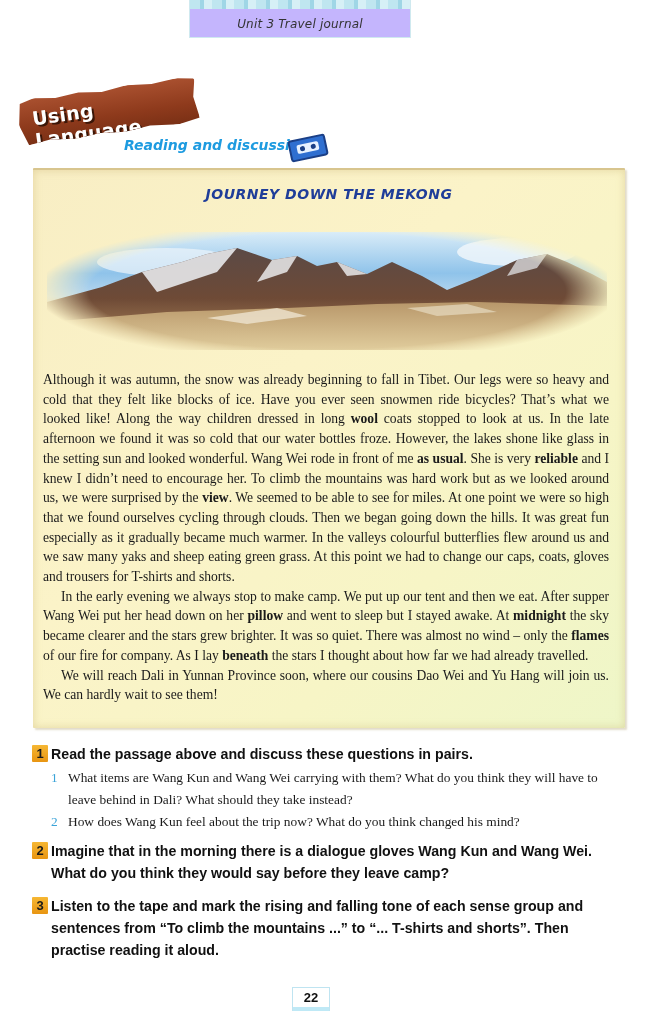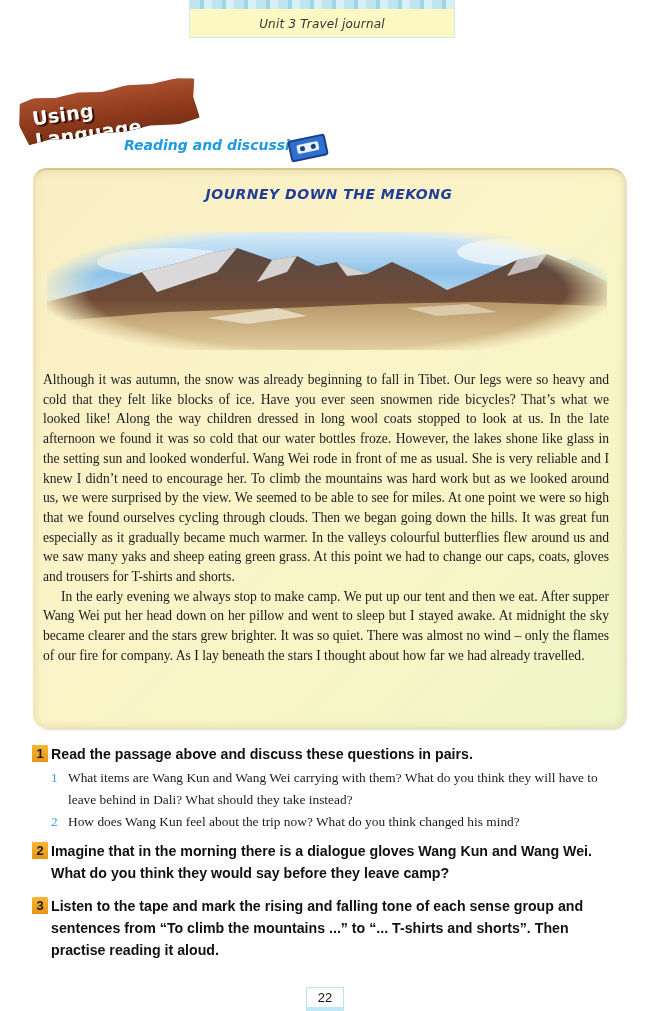--- a/index.html
+++ b/index.html
@@ -1,21 +1,21 @@
 <!DOCTYPE html>
 <html><head>
 <meta charset="utf-8">
 <style>
   * { box-sizing: border-box; margin: 0; padding: 0; }
   html, body { width: 650px; height: 1011px; background: #ffffff; overflow: hidden; }
   body { position: relative; font-family: "Liberation Serif", serif; color: #1a1a1a; }
 
   .header-band {
-    position: absolute; left: 189px; top: 0; width: 266px; height: 38px;
-    border: 1px solid #cfe9ef; border-top: none; background: #fef9c3;
+    position: absolute; left: 189px; top: 0; width: 222px; height: 38px;
+    border: 1px solid #cfe9ef; border-top: none; background: #c4b5fd;
   }
   .header-band .water {
     height: 9px;
     background: repeating-linear-gradient(90deg, #bfe6f0 0 10px, #9fd6e6 10px 14px, #d6f0f6 14px 22px);
   }
   .header-band .title {
     font-family: "DejaVu Sans", sans-serif; font-style: italic; font-size: 12px;
     color: #333; text-align: center; margin-top: 8px; letter-spacing: 0.2px;
   }
 
@@ -52,21 +52,21 @@
     border-radius: 50%; background: #1b3f86;
   }
   .cassette .win::before { left: 3px; }
   .cassette .win::after { right: 3px; }
 
   .panel {
     position: absolute; left: 33px; top: 168px; width: 592px; height: 560px;
     background: linear-gradient(135deg, #f8eec4 0%, #fbf3c8 40%, #f7f5c6 70%, #eef6c8 100%);
     border-top: 2px solid #d8c58e;
     box-shadow: inset 0 0 8px rgba(190,160,90,0.35), 2px 2px 2px rgba(160,140,80,0.3);
-    border-radius: 14px;
+    border-radius: 1px;
   }
   .story-title {
     position: absolute; left: 0; right: 0; top: 16px; text-align: center;
     font-family: "DejaVu Sans", sans-serif; font-style: italic; font-weight: bold;
     font-size: 14px; color: #1f3d99; letter-spacing: 0.5px;
   }
   .part-title {
     position: absolute; left: 10px; top: 45px;
     font-family: "DejaVu Sans", sans-serif; font-weight: bold; font-size: 11px;
     color: #7a1c10; letter-spacing: 1px; font-variant: small-caps;
@@ -82,21 +82,21 @@
             mask-image: radial-gradient(ellipse 52% 60% at 50% 50%, #000 82%, transparent 100%);
   }
   .photo svg { position: absolute; left: 0; top: 0; }
 
   .body-text {
     position: absolute; left: 10px; top: 200px; width: 566px;
     font-size: 13.6px; line-height: 19.7px; text-align: justify; color: #1a1a1a;
   }
   .body-text p { margin: 0; }
   .body-text p.indent { text-indent: 18px; }
-  .body-text b { font-weight: normal; }
+  .body-text b { font-weight: bold; }
 
   .exercises { position: absolute; left: 32px; top: 743px; width: 590px; }
   .ex { position: absolute; left: 0; width: 590px; }
   .ex-head {
     display: flex; align-items: flex-start;
     font-family: "Liberation Sans", sans-serif; font-weight: bold; font-size: 14.2px;
     line-height: 22px; color: #111;
   }
   .ex-num {
     flex: none; width: 16px; height: 17px; margin-top: 2px; margin-right: 3px;
@@ -106,23 +106,23 @@
   }
   .ex-text { flex: 1; }
   .q-list { margin-top: 2px; }
   .q {
     display: flex; font-size: 13.4px; line-height: 22px; color: #1a1a1a;
   }
   .q-num { flex: none; width: 36px; padding-left: 19px; color: #3aa3d8; }
   .q-text { flex: 1; }
 
   .page-num {
-    position: absolute; left: 306px; top: 987px; width: 38px; height: 24px;
+    position: absolute; left: 292px; top: 987px; width: 38px; height: 24px;
     border: 1px solid #bfe4f1; border-bottom: none; background: #fff;
-    text-align: center; font-family: "Liberation Sans", sans-serif; font-weight: normal;
+    text-align: center; font-family: "Liberation Sans", sans-serif; font-weight: bold;
     font-size: 13px; line-height: 20px; color: #111;
   }
   .page-num::after {
     content: ""; position: absolute; left: 0; right: 0; bottom: 0; height: 4px; background: #bfe9f6;
   }
 </style>
 </head>
 <body>
 
 <div class="header-band">
@@ -164,20 +164,21 @@
       <polygon points="470,28 500,22 490,36 460,44" fill="#e9edf1" opacity="0.7"></polygon>
       <polygon points="0,90 120,80 240,76 330,72 430,70 560,74 560,118 0,118" fill="url(#ground)"></polygon>
       <polygon points="160,86 230,76 260,84 200,92" fill="#ede4cf" opacity="0.8"></polygon>
       <polygon points="360,76 420,72 450,80 390,84" fill="#e7dcc2" opacity="0.7"></polygon>
     </svg>
   </div>
 
   <div class="body-text">
     <p>Although it was autumn, the snow was already beginning to fall in Tibet. Our legs were so heavy and cold that they felt like blocks of ice. Have you ever seen snowmen ride bicycles? That’s what we looked like! Along the way children dressed in long <b>wool</b> coats stopped to look at us. In the late afternoon we found it was so cold that our water bottles froze. However, the lakes shone like glass in the setting sun and looked wonderful. Wang Wei rode in front of me <b>as usual</b>. She is very <b>reliable</b> and I knew I didn’t need to encourage her.  To climb the mountains was hard work but as we looked around us, we were surprised by the <b>view</b>. We seemed to be able to see for miles. At one point we were so high that we found ourselves cycling through clouds. Then we began going down the hills. It was great fun especially as it gradually became much warmer. In the valleys colourful butterflies flew around us and we saw many yaks and sheep eating green grass. At this point we had to change our caps, coats, gloves and trousers for T-shirts and shorts.</p>
     <p class="indent">In the early evening we always stop to make camp. We put up our tent and then we eat. After supper Wang Wei put her head down on her <b>pillow</b> and went to sleep but I stayed awake. At <b>midnight</b> the sky became clearer and the stars grew brighter. It was so quiet. There was almost no wind – only the <b>flames</b> of our fire for company. As I lay <b>beneath</b> the stars I thought about how far we had already travelled.</p>
+    <p class="indent">We will reach Dali in Yunnan Province soon, where our cousins Dao Wei and Yu Hang will join us. We can hardly wait to see them!</p>
   </div>
 </div>
 
 <div class="exercises">
   <div class="ex" style="top:0">
     <div class="ex-head">
       <span class="ex-num">1</span>
       <span class="ex-text">Read the passage above and discuss these questions in pairs.</span>
     </div>
     <div class="q-list">

